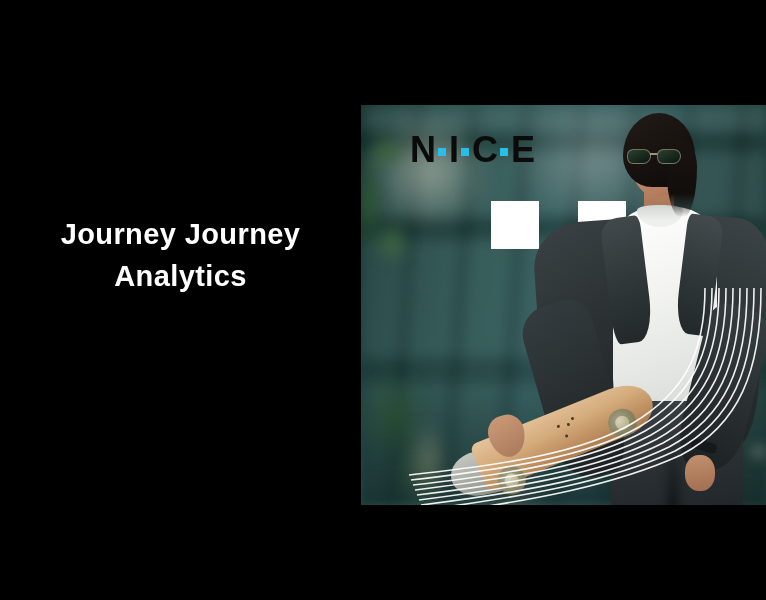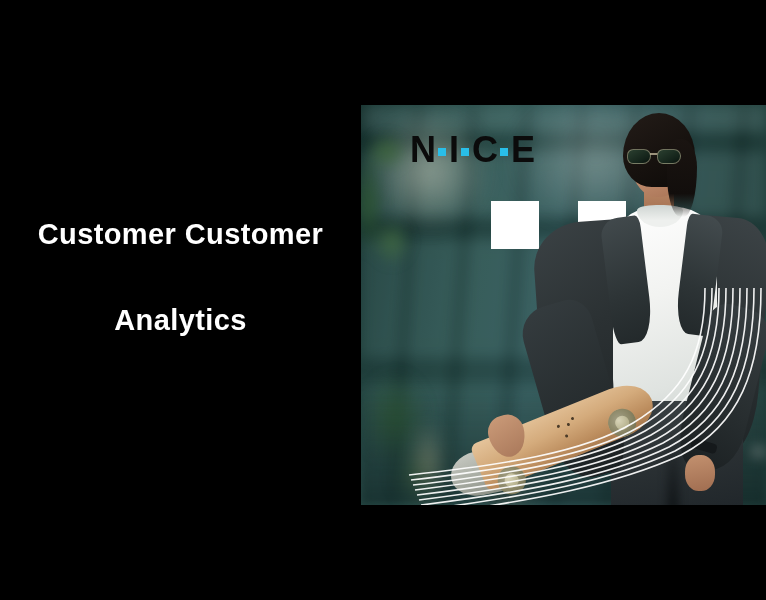--- a/index.html
+++ b/index.html
@@ -397,22 +397,22 @@
     box-shadow: inset 0 0 0 0 rgba(0,0,0,0);
   }
 </style>
 </head>
 <body style="background: rgb(0, 0, 0);">
 
 <div class="slide">
 
   <div class="left-panel">
     <div class="title-block">
-      <span class="title-line" style="color: rgb(255, 255, 255);">Customer Customer</span>
-      <span class="title-line" style="color: rgb(255, 255, 255); margin-top: 44px;">Analytics</span>
+      <span class="title-line" style="color: rgb(255, 255, 255);">Journey Journey</span>
+      <span class="title-line" style="color: rgb(255, 255, 255);">Analytics</span>
     </div>
   </div>
 
   <div class="photo-panel">
 
     <div class="bg-base"></div>
     <div class="bg-windows"></div>
     <div class="bg-glow-a"></div>
     <div class="bg-glow-b"></div>
     <div class="bg-foliage"></div>

